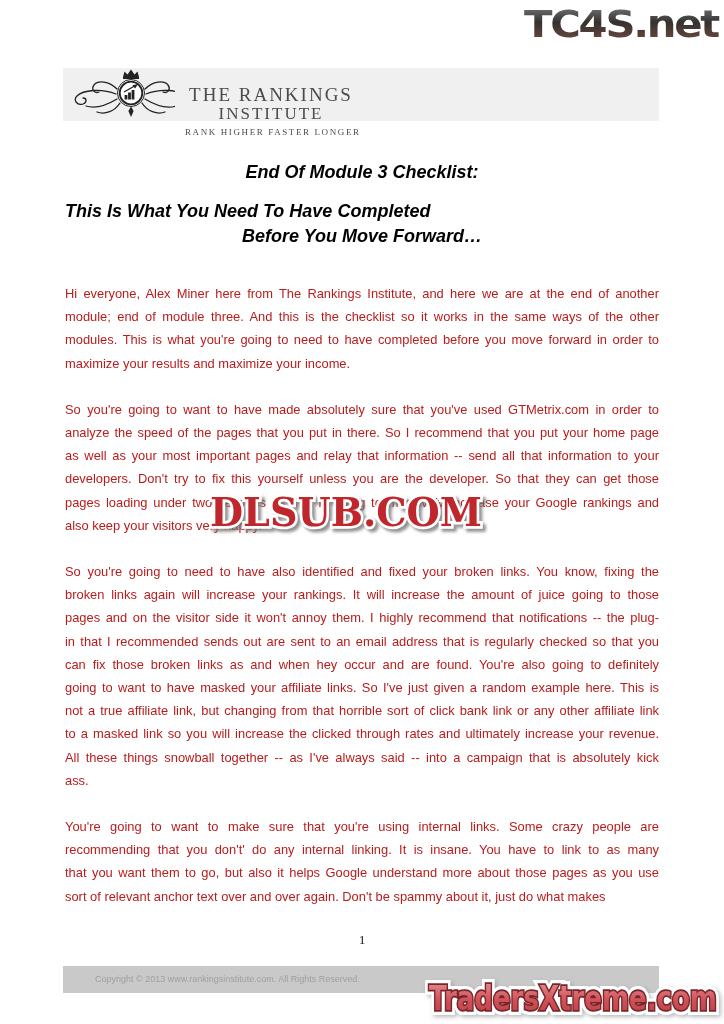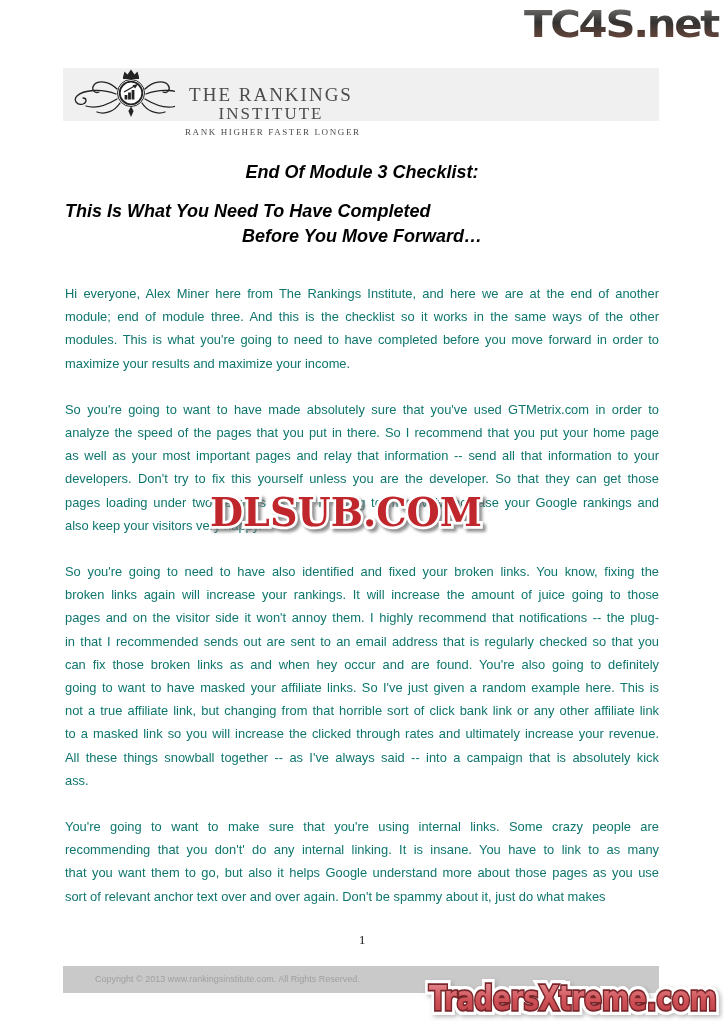--- a/index.html
+++ b/index.html
@@ -13,21 +13,21 @@
   .banner{position:absolute;left:63px;top:68px;width:596px;height:53px;background:#f0f0f0;}
   .crest{position:absolute;left:8px;top:0px;}
   .logo-text{position:absolute;left:122px;top:2px;width:172px;text-align:center;color:#4c4c4c;}
   .logo-line1{font-family:"Liberation Serif",serif;font-size:19px;letter-spacing:2px;line-height:21px;white-space:nowrap;margin-top:14px;}
   .logo-line2{font-family:"Liberation Serif",serif;font-size:17px;letter-spacing:2px;line-height:18px;text-align:center;}
   .logo-tag{font-family:"Liberation Serif",serif;font-size:9px;letter-spacing:1.6px;line-height:12px;margin-top:3px;color:#4c4c4c;white-space:nowrap;}
   .h1{top:162px;font-size:18px;font-weight:bold;font-style:italic;position:absolute;width:594px;left:65px;text-align:center;}
   .h2{top:201px;font-size:18px;font-weight:bold;font-style:italic;position:absolute;width:594px;left:65px;text-align:left;}
   .h3{top:226px;font-size:18px;font-weight:bold;font-style:italic;position:absolute;width:594px;left:65px;text-align:center;}
   
-  .bodytext{position:absolute;left:65px;top:282px;width:594px;color:#0f766e;}
+  .bodytext{position:absolute;left:65px;top:282px;width:594px;color:#b91c1c;}
   .para{margin:0 0 23px 0;}
   .line{font-size:12.9px;line-height:23.2px;text-align:justify;text-align-last:justify;white-space:normal;}
   .line.last{text-align-last:left;}
   .pagenum{position:absolute;left:65px;top:932px;width:594px;text-align:center;
     font-family:"Liberation Serif",serif;font-size:13.5px;color:#222;}
   
   .footer-bar{position:absolute;left:63px;top:966px;width:596px;height:27px;background:#c9c9c9;}
   .copyright{font-size:9px;color:#9f9f9f;line-height:27px;padding-left:32px;}
   
   .dlsub{position:absolute;left:199px;top:484px;}

